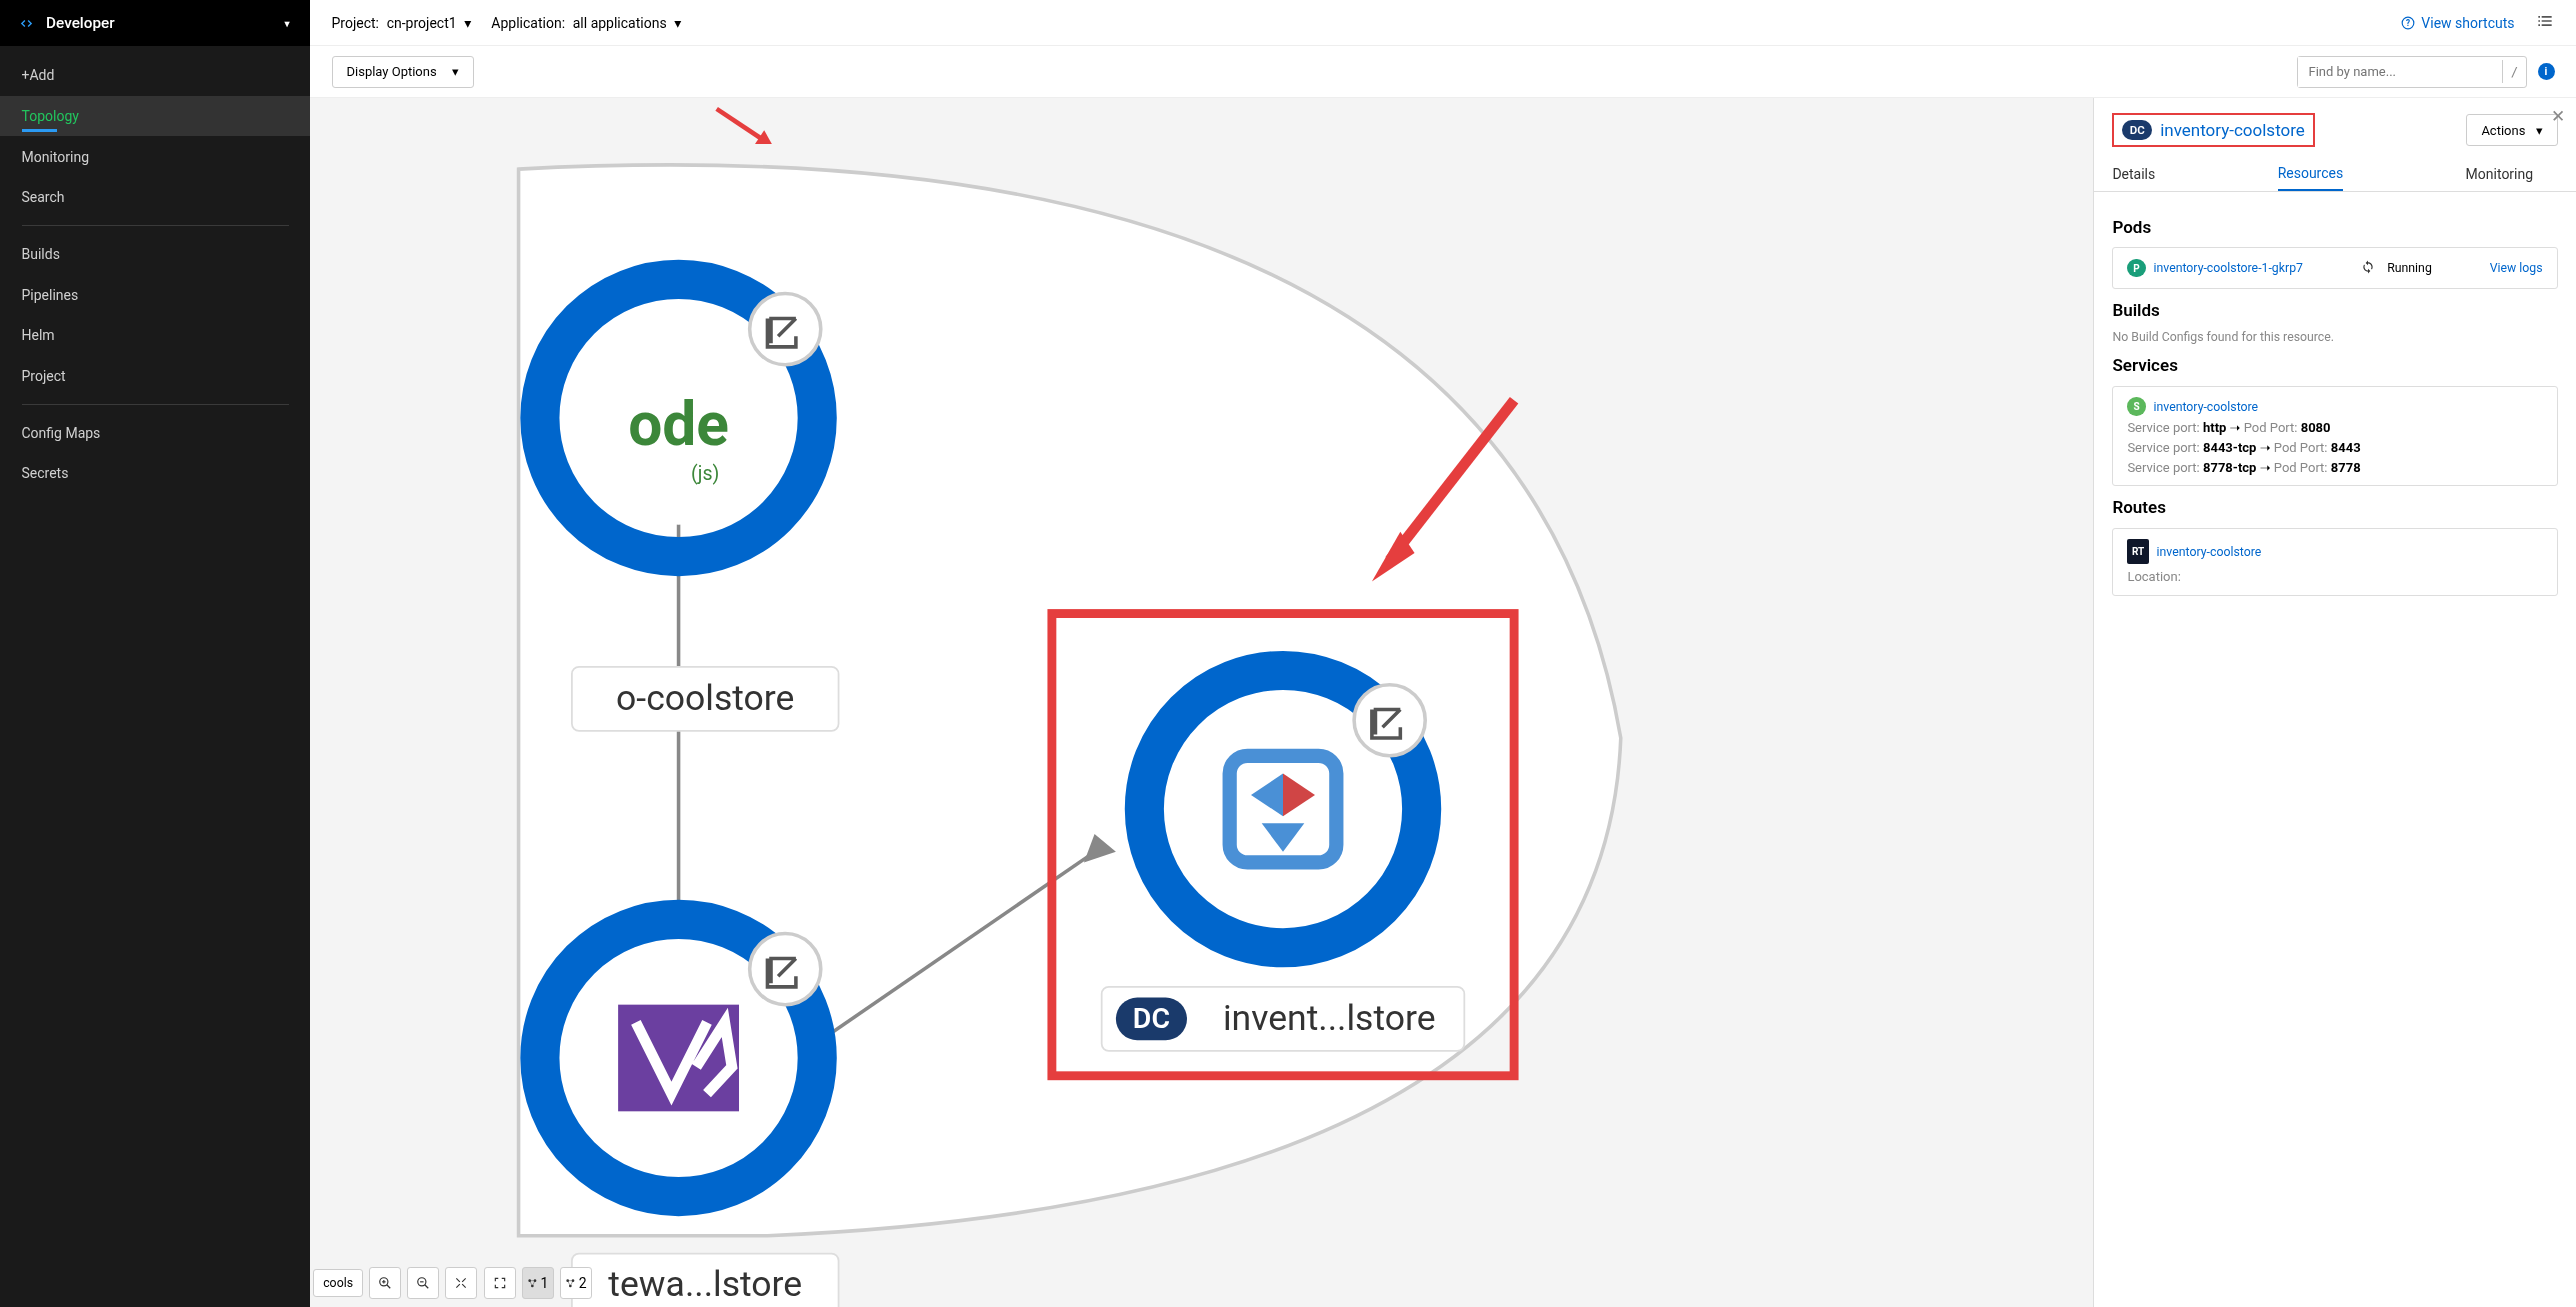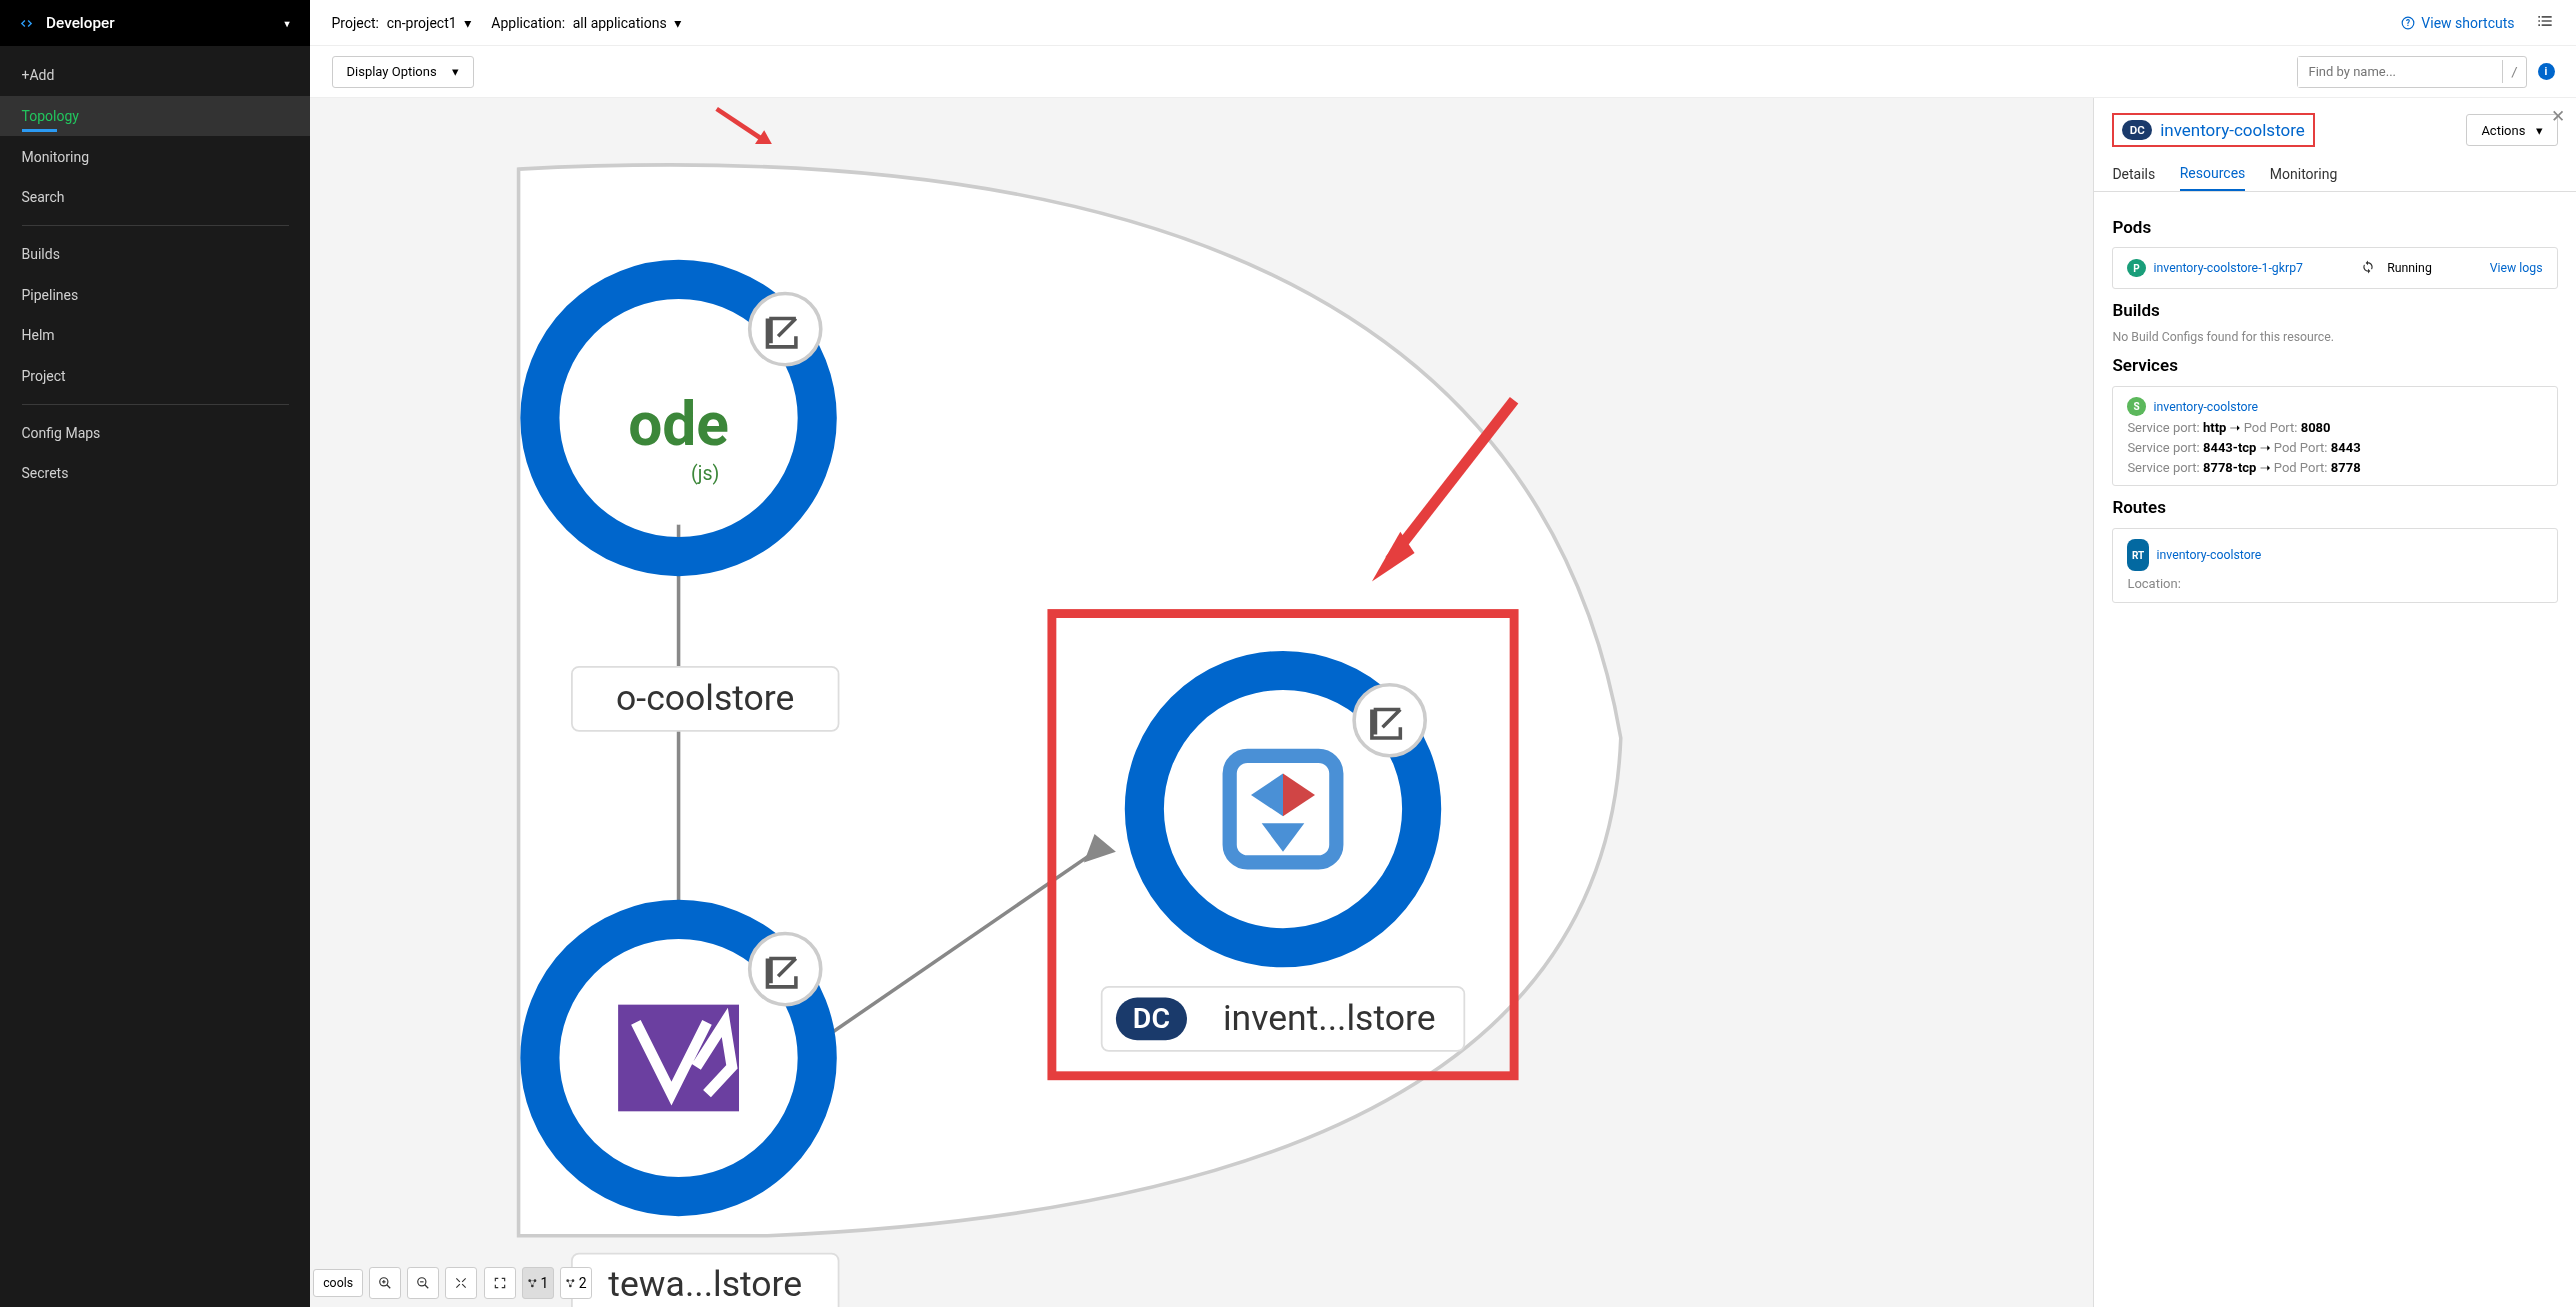--- a/index.html
+++ b/index.html
@@ -58,33 +58,33 @@
 
 .panel { position: absolute; top: 0; right: 0; bottom: 0; width: 483px; background: #fff; border-left: 0.8px solid #ddd; display: flex; flex-direction: column; z-index: 10; }
 .panel-close { position: absolute; top: 7.7px; right: 10.7px; font-size: 17px; color: #888; cursor: pointer; border: none; background: none; }
 .panel-header { display: flex; align-items: center; padding: 15.3px 18.4px 10.7px; gap: 9.2px; }
 .panel-header .red-highlight { border: 2.3px solid #e53e3e; padding: 4.6px 7.7px; display: inline-flex; align-items: center; gap: 7.7px; }
 .dc-pill { background: #1a3a6b; color: #fff; border-radius: 10.7px; padding: 3.1px 7.7px; font-size: 11.5px; font-weight: 600; }
 .panel-title { color: #06c; font-size: 17px; }
 .panel-header .spacer { flex: 1; }
 .actions-btn { border: 0.8px solid #ccc; border-radius: 3.1px; padding: 7.7px 14px; display: inline-flex; align-items: center; gap: 10.7px; cursor: pointer; font-size: 13px; background: #fff; }
 
-.panel-tabs { display: flex; border-bottom: 0.8px solid #ddd; padding: 0 18.4px; }
+.panel-tabs { display: flex; border-bottom: 0.8px solid #ddd; padding: 0 18.4px; justify-content: space-between; }
 .panel-tab { padding: 7.7px 0; margin-right: 24.5px; font-size: 14px; color: #333; cursor: pointer; border: none; background: none; }
 .panel-tab.active { color: #06c; border-bottom: 2.3px solid #06c; }
 
 .panel-body { padding: 14px 18.4px; overflow-y: auto; flex: 1; }
 .section-title { font-size: 17px; font-weight: 600; margin: 10.7px 0; }
 .card { border: 0.8px solid #ddd; border-radius: 3.1px; padding: 10.7px 14px; margin-bottom: 6.1px; }
 .pod-row { display: flex; align-items: center; gap: 7.7px; }
 .pod-row .spacer { flex: 1; }
 .res-badge { width: 18.4px; height: 18.4px; border-radius: 50%; color: #fff; display: inline-flex; align-items: center; justify-content: center; font-size: 10px; font-weight: 700; }
 .badge-p { background: #1a9e7a; }
 .badge-s { background: #5cb85c; }
-.badge-rt { background: #0369a1; border-radius: 8px; padding: 0 4.6px; width: auto; height: 32px; }
+.badge-rt { background: #0f172a; border-radius: 2px; padding: 0 4.6px; width: auto; height: 25px; }
 .link { color: #06c; cursor: pointer; }
 .muted { color: #888; font-size: 12.3px; }
 .port-row { font-size: 13px; margin-top: 4.6px; }
 .port-row .lbl { color: #888; }
 .sync-icon { display: inline-block; margin-right: 4.6px; }
 
 .red-arrow-svg { position: absolute; pointer-events: none; z-index: 5; }
 </style>
 </head>
 <body>

